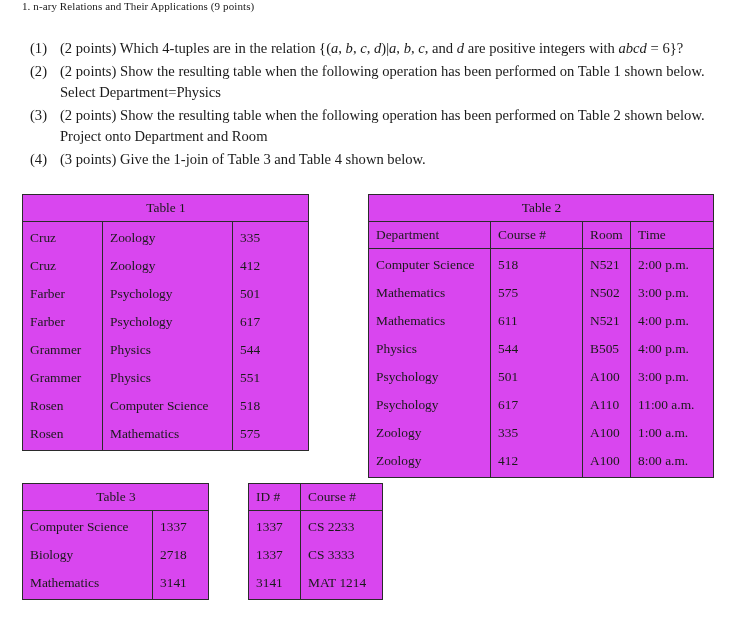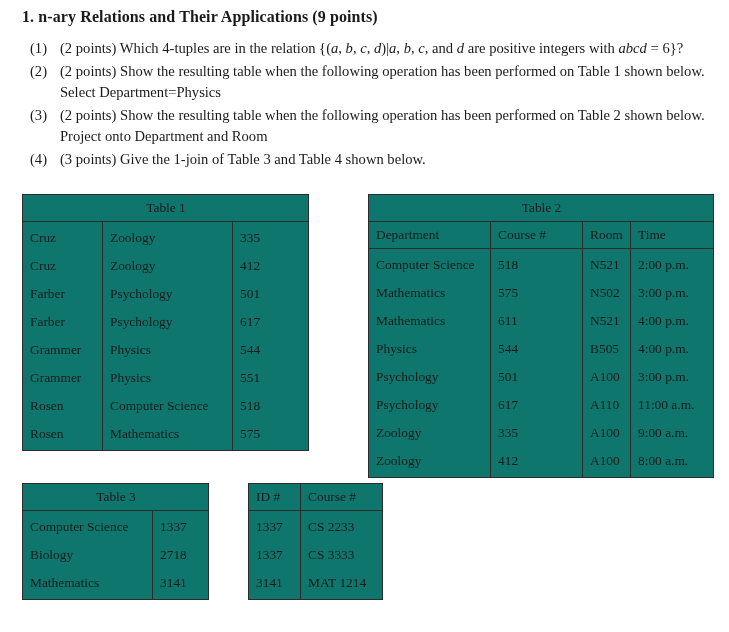--- a/index.html
+++ b/index.html
@@ -19,23 +19,23 @@
   .page {
     position: relative;
     width: 729px;
     height: 632px;
   }
 
   
   .doc-title {
     position: absolute;
     left: 22px;
-    top: 8px;
-    font-size: 16px;
-    font-weight: bold;
+    top: 0;
+    font-size: 11px;
+    font-weight: normal;
     letter-spacing: 0.1px;
     white-space: nowrap;
   }
 
   
   .problem-list {
     position: absolute;
     left: 30px;
     top: 38px;
     width: 690px;
@@ -56,21 +56,21 @@
     flex: 1 1 auto;
     text-align: left;
   }
   .mi { font-style: italic; }
 
   
   .tbl {
     position: absolute;
     border-collapse: collapse;
     border: 1px solid #2b2b2b;
-    background: #0f766e;
+    background: #d946ef;
     font-size: 13.4px;
     table-layout: fixed;
   }
   .tbl td {
     padding: 4px 6px 4px 7px;
     vertical-align: middle;
     white-space: nowrap;
     line-height: 18px;
   }
   .tbl .caption-cell {
@@ -252,21 +252,21 @@
       <tr class="data">
         <td>Psychology</td>
         <td class="vline">617</td>
         <td class="vline">A110</td>
         <td class="vline">11:00 a.m.</td>
       </tr>
       <tr class="data">
         <td>Zoology</td>
         <td class="vline">335</td>
         <td class="vline">A100</td>
-        <td class="vline">9:00 a.m.</td>
+        <td class="vline">1:00 a.m.</td>
       </tr>
       <tr class="data last">
         <td>Zoology</td>
         <td class="vline">412</td>
         <td class="vline">A100</td>
         <td class="vline">8:00 a.m.</td>
       </tr>
     </tbody>
   </table>
 

